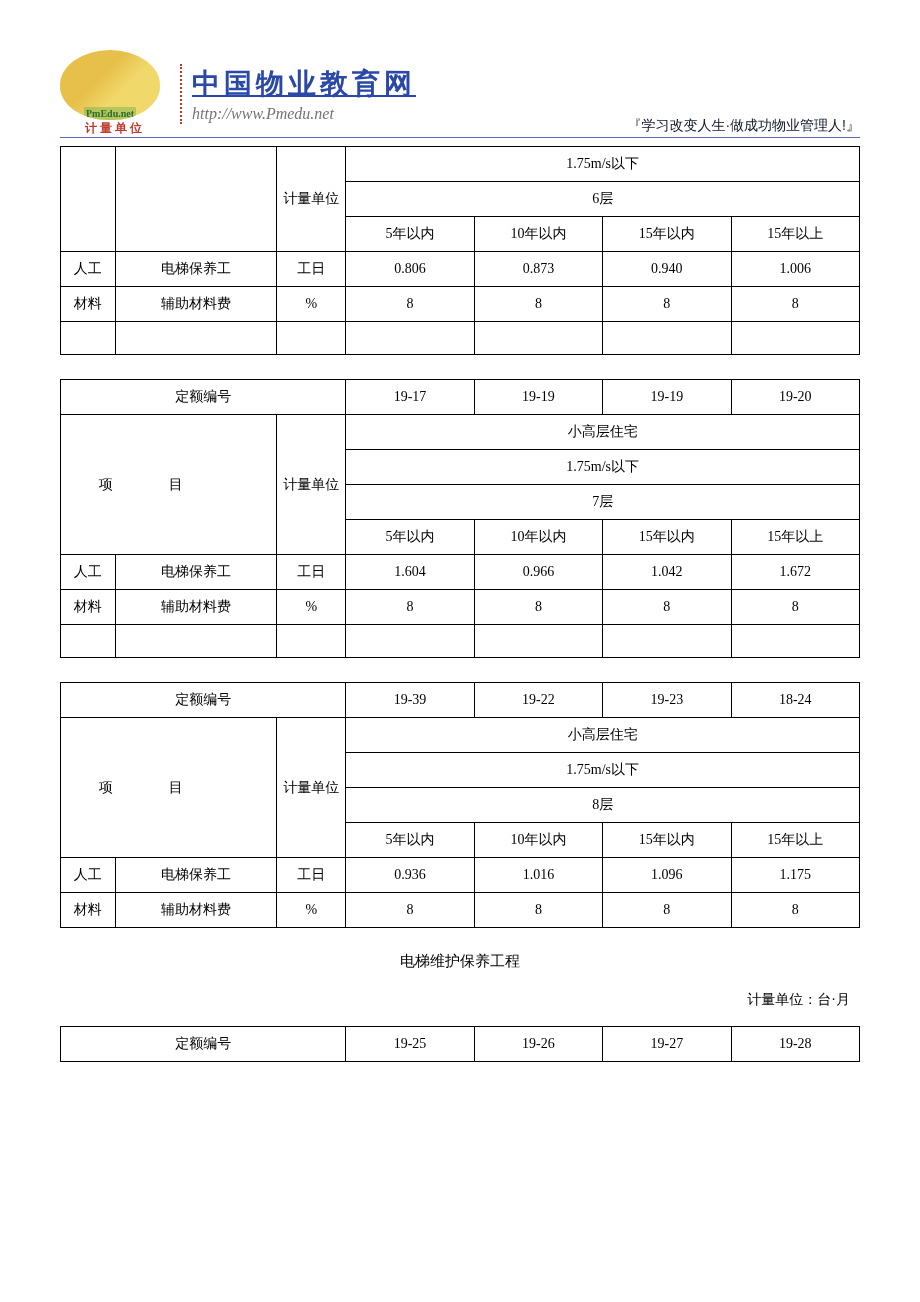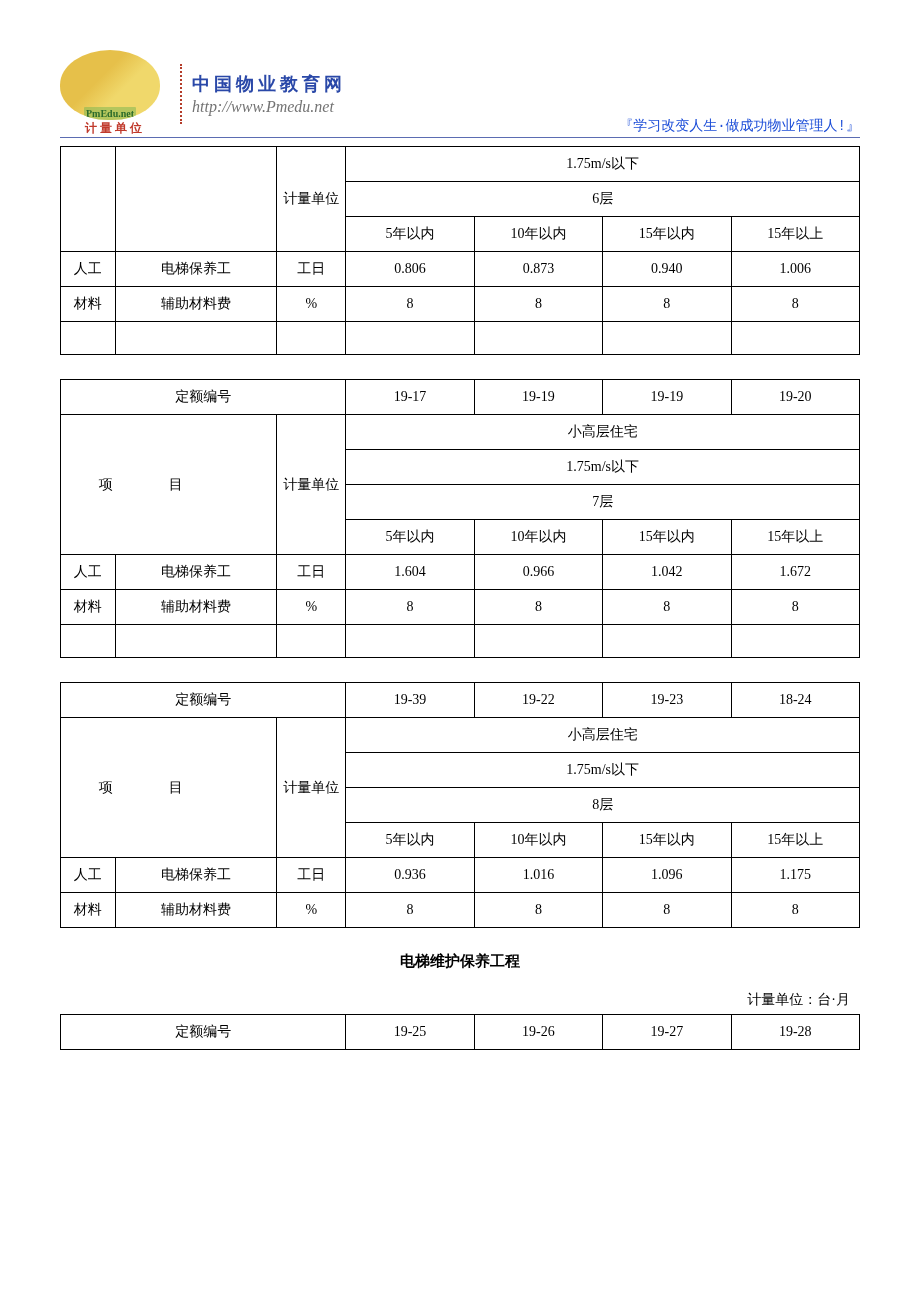--- a/index.html
+++ b/index.html
@@ -29,42 +29,42 @@
       overflow:hidden;
     }
     .logo-inner {
       font-size:10px; color:#2b6b2b; font-weight:bold; text-align:center;
       background: rgba(120,180,80,0.5);
       padding: 1px 2px; border-radius:1px;
     }
     .logo-bottom { font-size:12px; color:#c0392b; font-weight:bold; letter-spacing:3px; margin-top:0px; }
     .sep { width:2px; height:60px; border-left:2px dotted #b43c2a; margin:0 10px; }
     .title-block { display:flex; flex-direction:column; }
-    .site-title { color:#2a48a8; font-size:18px; letter-spacing:4px; font-family:"KaiTi","楷体",serif; font-weight:600; }
+    .site-title { color:#2a48a8; font-size:28px; letter-spacing:4px; font-family:"KaiTi","楷体",serif; font-weight:600;text-decoration:underline; }
     .site-url { color:#737373; font-size:16px; font-style:italic; margin-top:2px; }
-    .slogan { margin-left:auto; color:#1d4ed8; font-size:14px; font-family:Liberation Mono, monospace; padding-bottom:2px; }
+    .slogan { margin-left:auto; color:#0f172a; font-size:14px; font-family:Liberation Sans, sans-serif; padding-bottom:2px; }
 
     table.data { border-collapse: collapse; width: 100%; margin-bottom: 24px; }
     table.data td, table.data th {
       border: 1px solid #000;
       padding: 8px 4px;
       text-align: center;
       vertical-align: middle;
       font-size: 14px;
       font-weight: normal;
     }
     .col-cat { width: 46px; }
     .col-item { width: 136px; text-align: left; padding-left: 6px; }
     .col-unit { width: 58px; margin-left: 40px; }
     .col-data { width: 108px; }
     .proj-label { letter-spacing: 56px; padding-left: 30px; margin-left: 24px; }
     .item-left { text-align:left; padding-left:6px; }
 
-    .section-title { text-align:center; font-weight:bold; font-size:15px; margin: 12px 0 18px; }
-    .unit-note { text-align:right; font-size:14px; margin-bottom: 4px; padding-right: 10px; line-height:1.5; }
+    .section-title { text-align:center; font-weight:normal; font-size:15px; margin: 12px 0 18px; }
+    .unit-note { text-align:right; font-size:14px; margin-bottom: 16px; padding-right: 10px; line-height:1.5; }
   </style>
 </head>
 <body>
 
 <div class="page">
 
   <div class="header-row">
     <div class="logo-block">
       <div style="display:flex;flex-direction:column;align-items:center;">
         <div class="logo-img">

